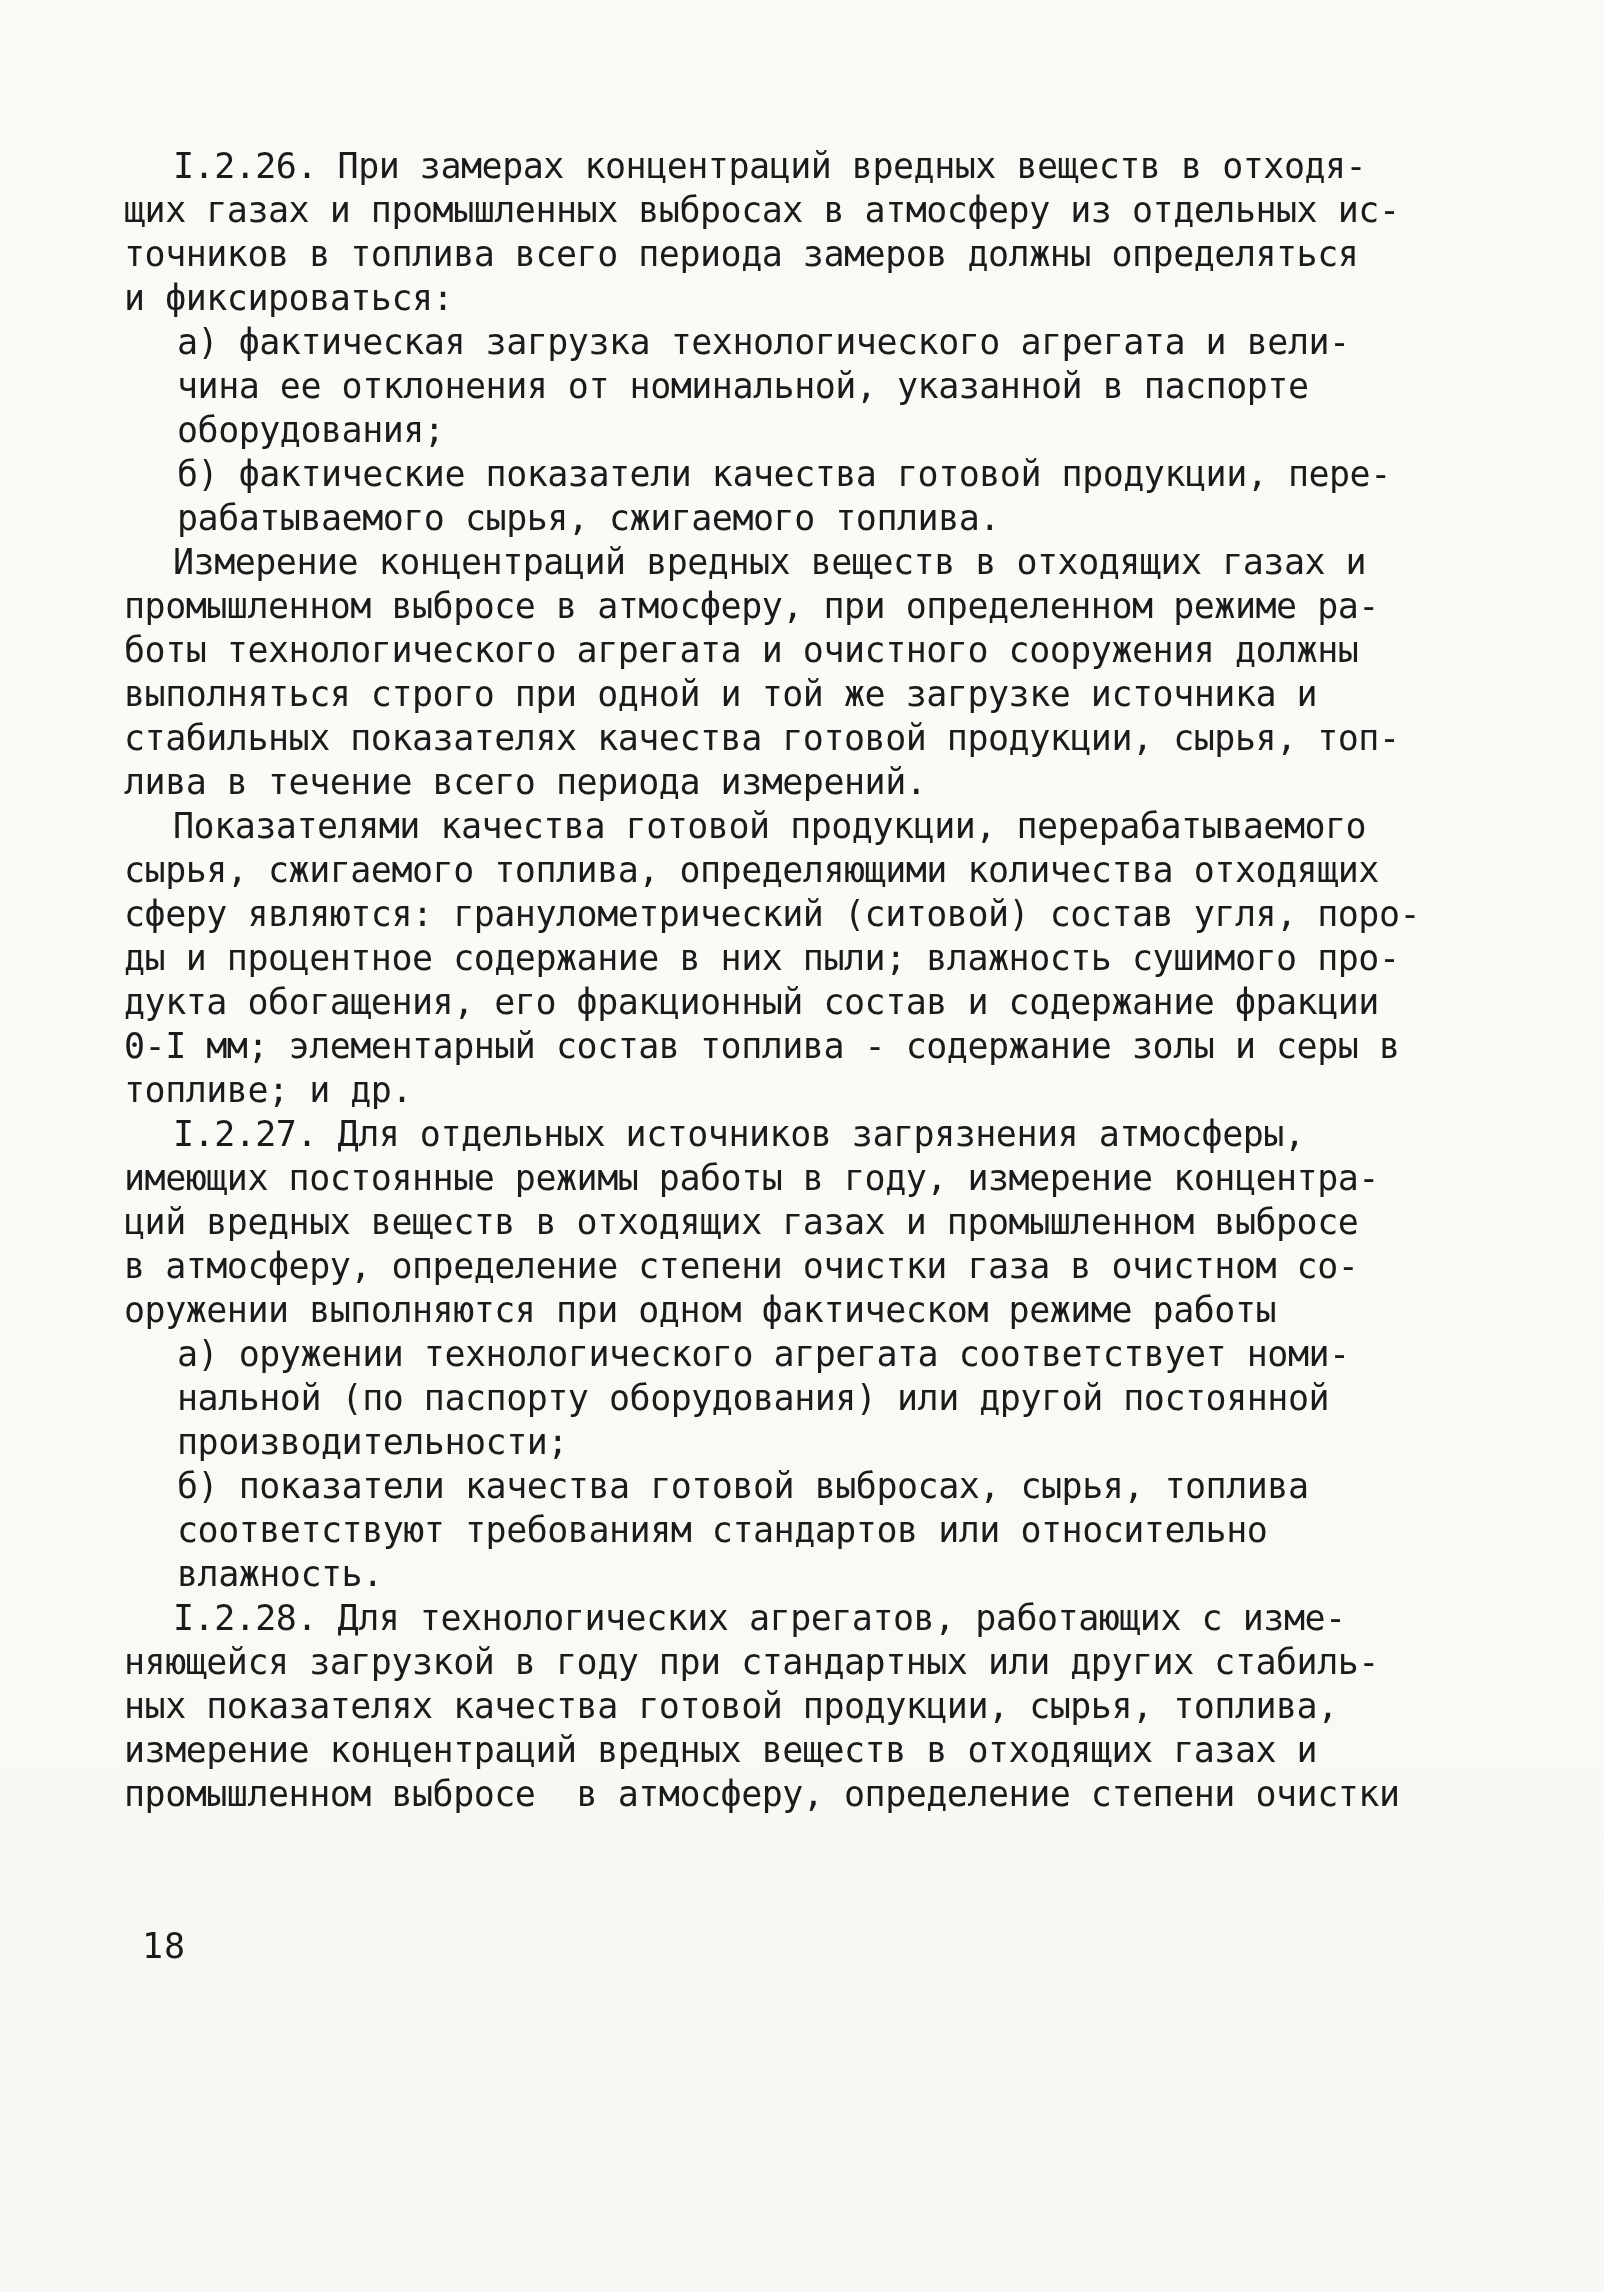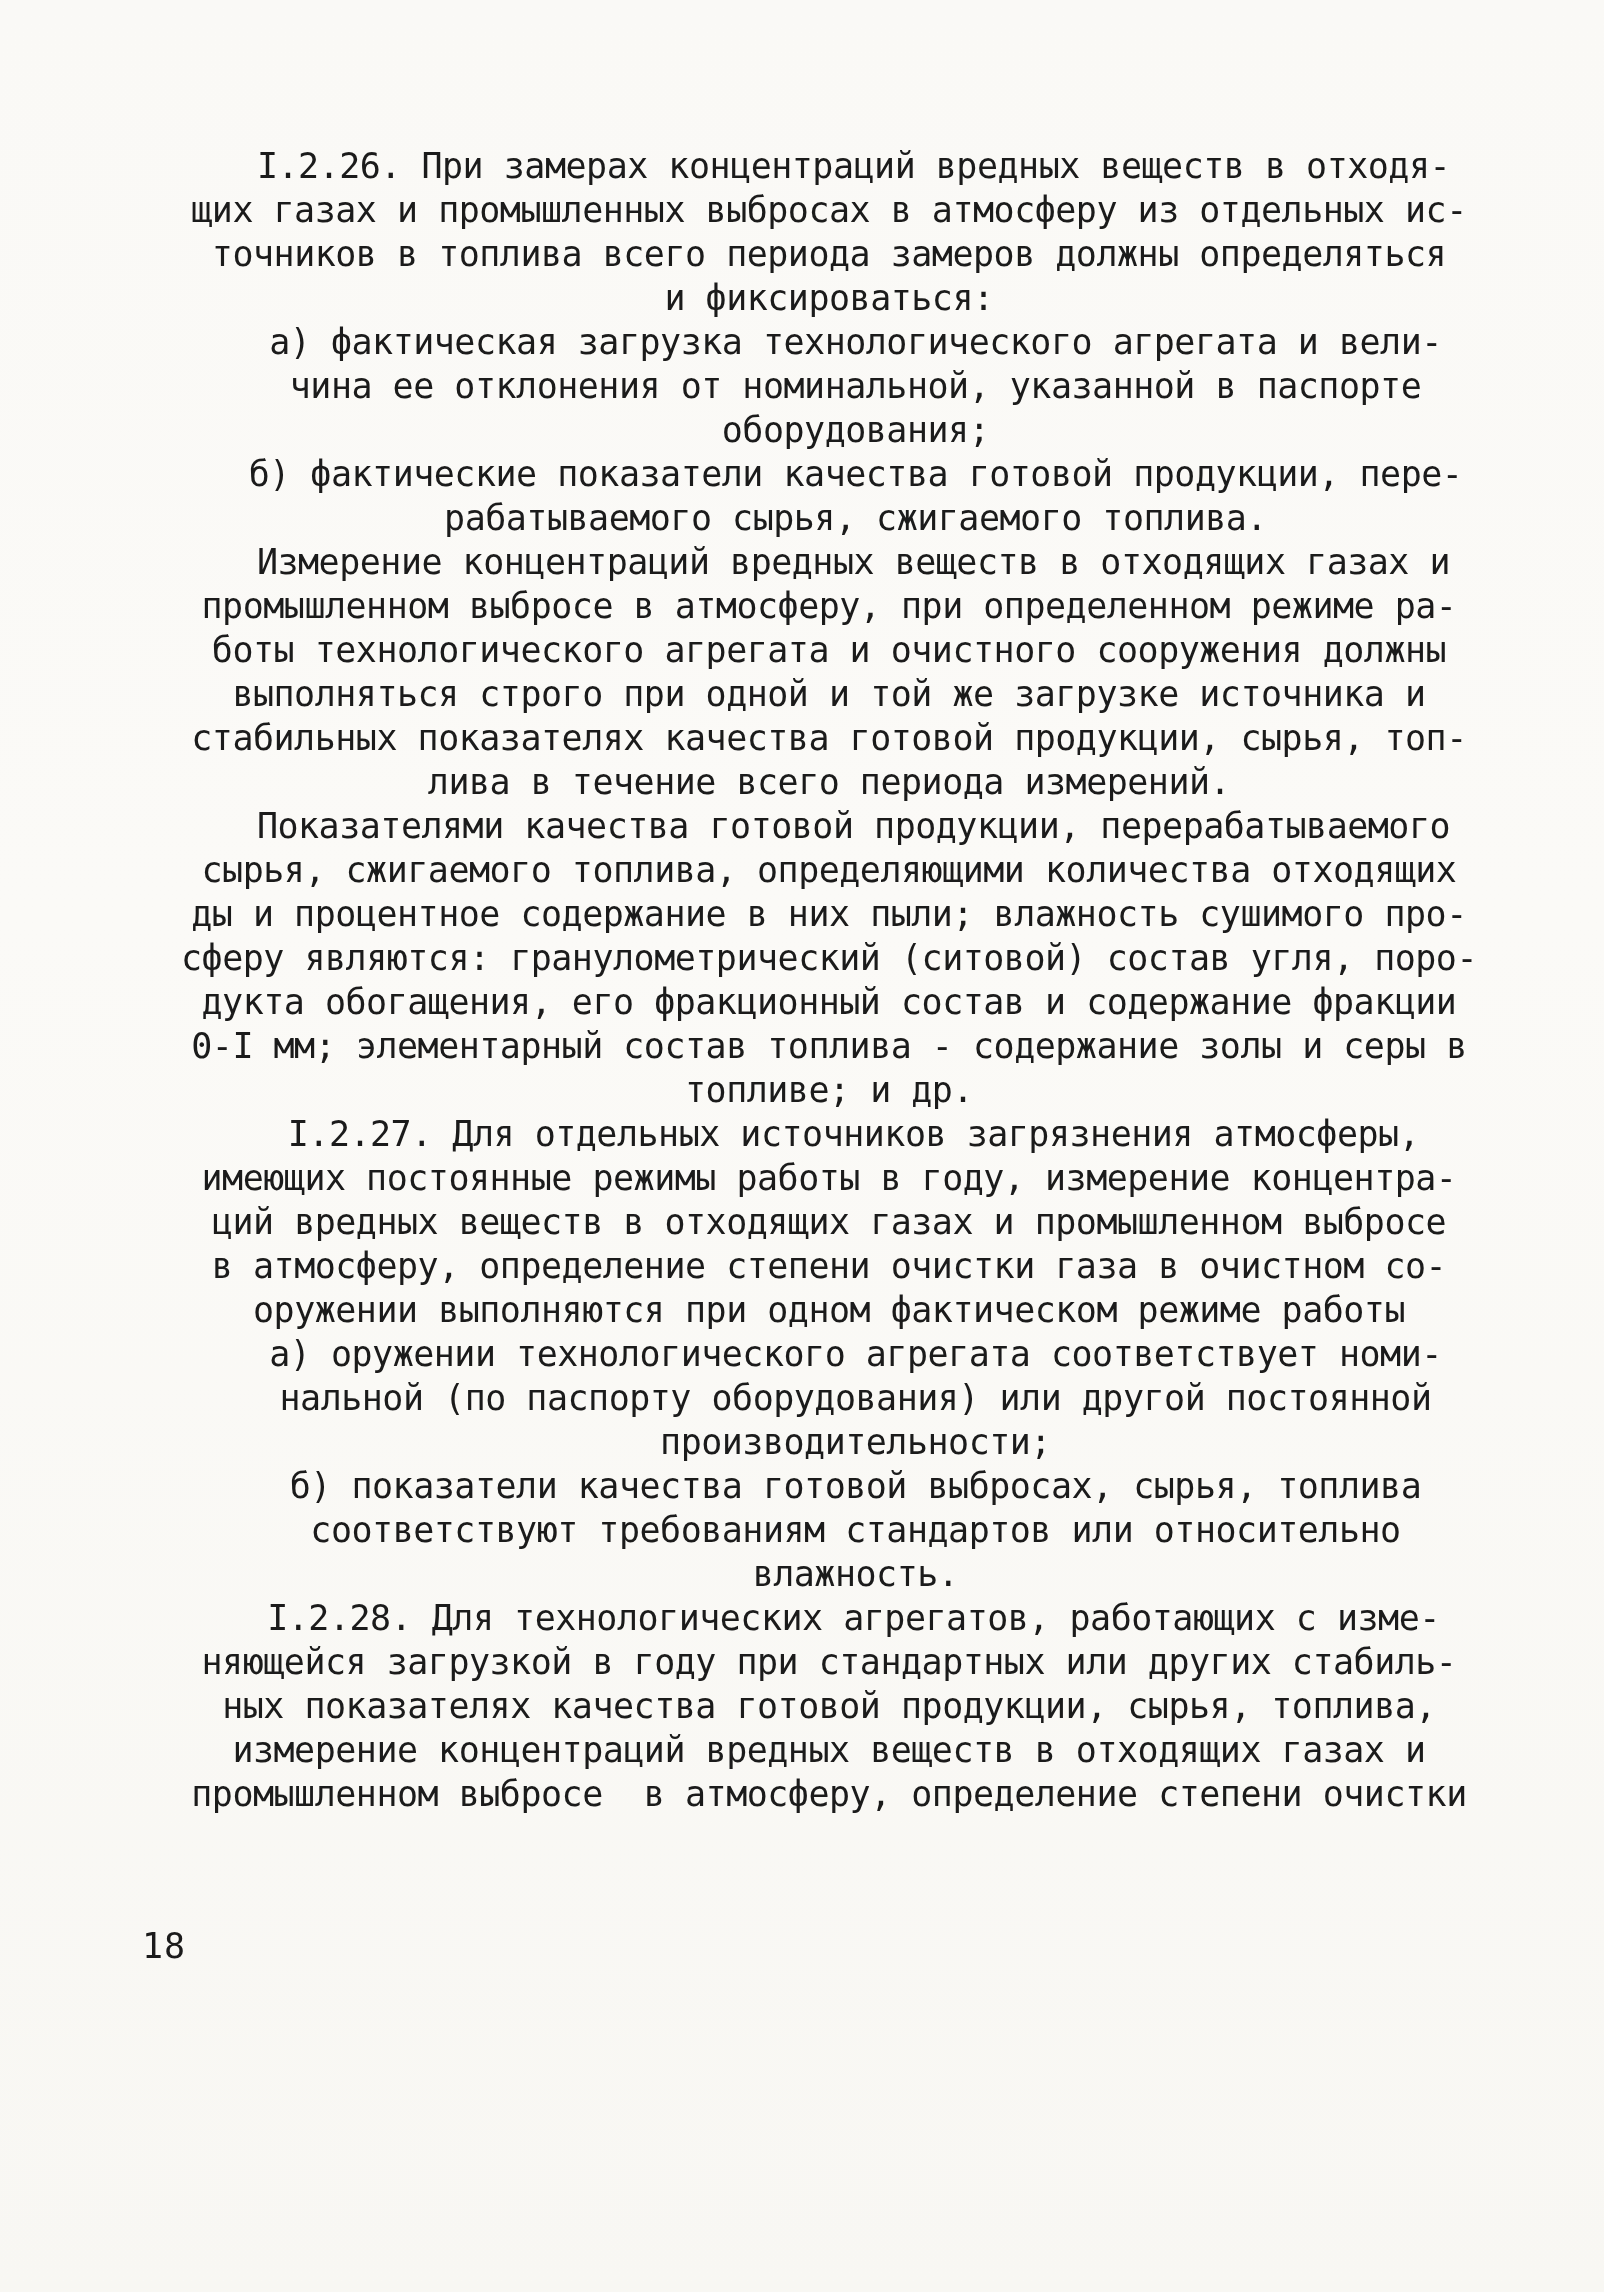--- a/index.html
+++ b/index.html
@@ -16,28 +16,27 @@
     overflow: hidden;
   }
   .page {
     position: absolute;
     inset: 0;
     background:
       linear-gradient(180deg, #faf9f6 0%, #fbfaf7 40%, #f8f7f3 100%);
   }
   .text-block {
     position: absolute;
-    left: 140px;
+    left: 124px;
     top: 144px;
     width: 1378px;
     font-size: 35px;
     line-height: 44px;
     font-weight: 500;
     letter-spacing: -0.5px;
-    text-align: center;
   }
   .line {
     white-space: pre;
     min-height: 44px;
   }
   .line.para {
     padding-left: 49px;
   }
   .line.item {
     padding-left: 53px;
@@ -65,22 +64,22 @@
       <div class="line item">б) фактические показатели качества готовой продукции, пере-</div>
       <div class="line item">рабатываемого сырья, сжигаемого топлива.</div>
       <div class="line para">Измерение концентраций вредных веществ в отходящих газах и</div>
       <div class="line none">промышленном выбросе в атмосферу, при определенном режиме ра-</div>
       <div class="line none">боты технологического агрегата и очистного сооружения должны</div>
       <div class="line none">выполняться строго при одной и той же загрузке источника и</div>
       <div class="line none">стабильных показателях качества готовой продукции, сырья, топ-</div>
       <div class="line none">лива в течение всего периода измерений.</div>
       <div class="line para">Показателями качества готовой продукции, перерабатываемого</div>
       <div class="line none">сырья, сжигаемого топлива, определяющими количества отходящих</div>
+      <div class="line none">сферу являются: гранулометрический (ситовой) состав угля, поро-</div>
       <div class="line none">ды и процентное содержание в них пыли; влажность сушимого про-</div>
-      <div class="line none">сферу являются: гранулометрический (ситовой) состав угля, поро-</div>
       <div class="line none">дукта обогащения, его фракционный состав и содержание фракции</div>
       <div class="line none">0-I мм; элементарный состав топлива - содержание золы и серы в</div>
       <div class="line none">топливе; и др.</div>
       <div class="line para">I.2.27. Для отдельных источников загрязнения атмосферы,</div>
       <div class="line none">имеющих постоянные режимы работы в году, измерение концентра-</div>
       <div class="line none">ций вредных веществ в отходящих газах и промышленном выбросе</div>
       <div class="line none">в атмосферу, определение степени очистки газа в очистном со-</div>
       <div class="line none">оружении выполняются при одном фактическом режиме работы</div>
       <div class="line item">а) оружении технологического агрегата соответствует номи-</div>
       <div class="line item">нальной (по паспорту оборудования) или другой постоянной</div>

